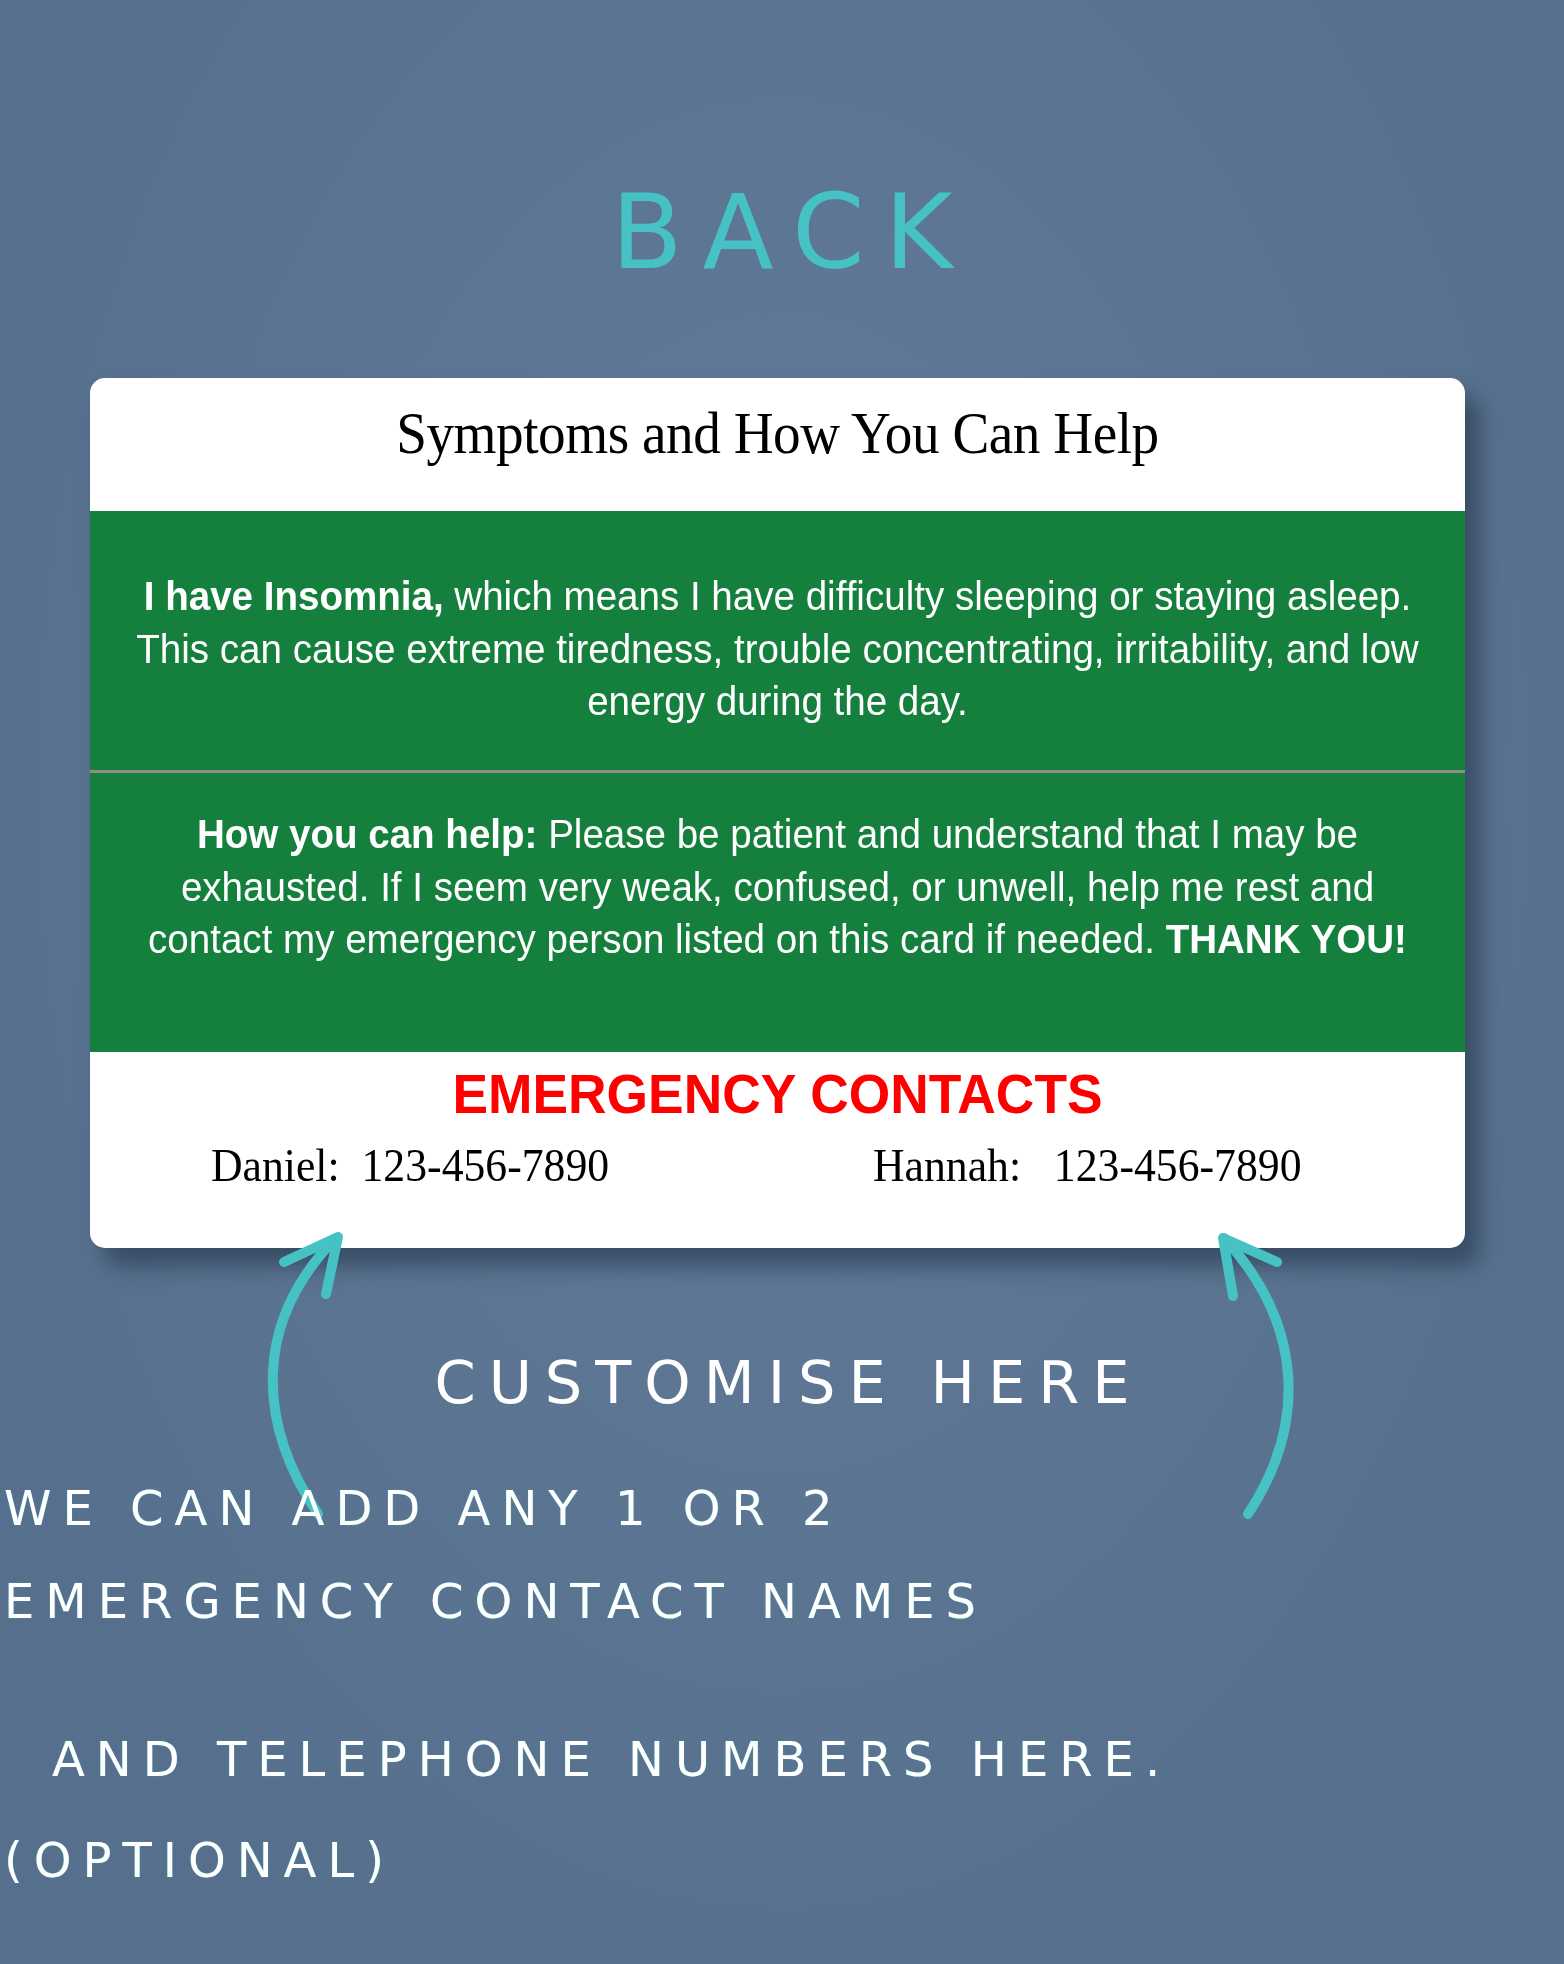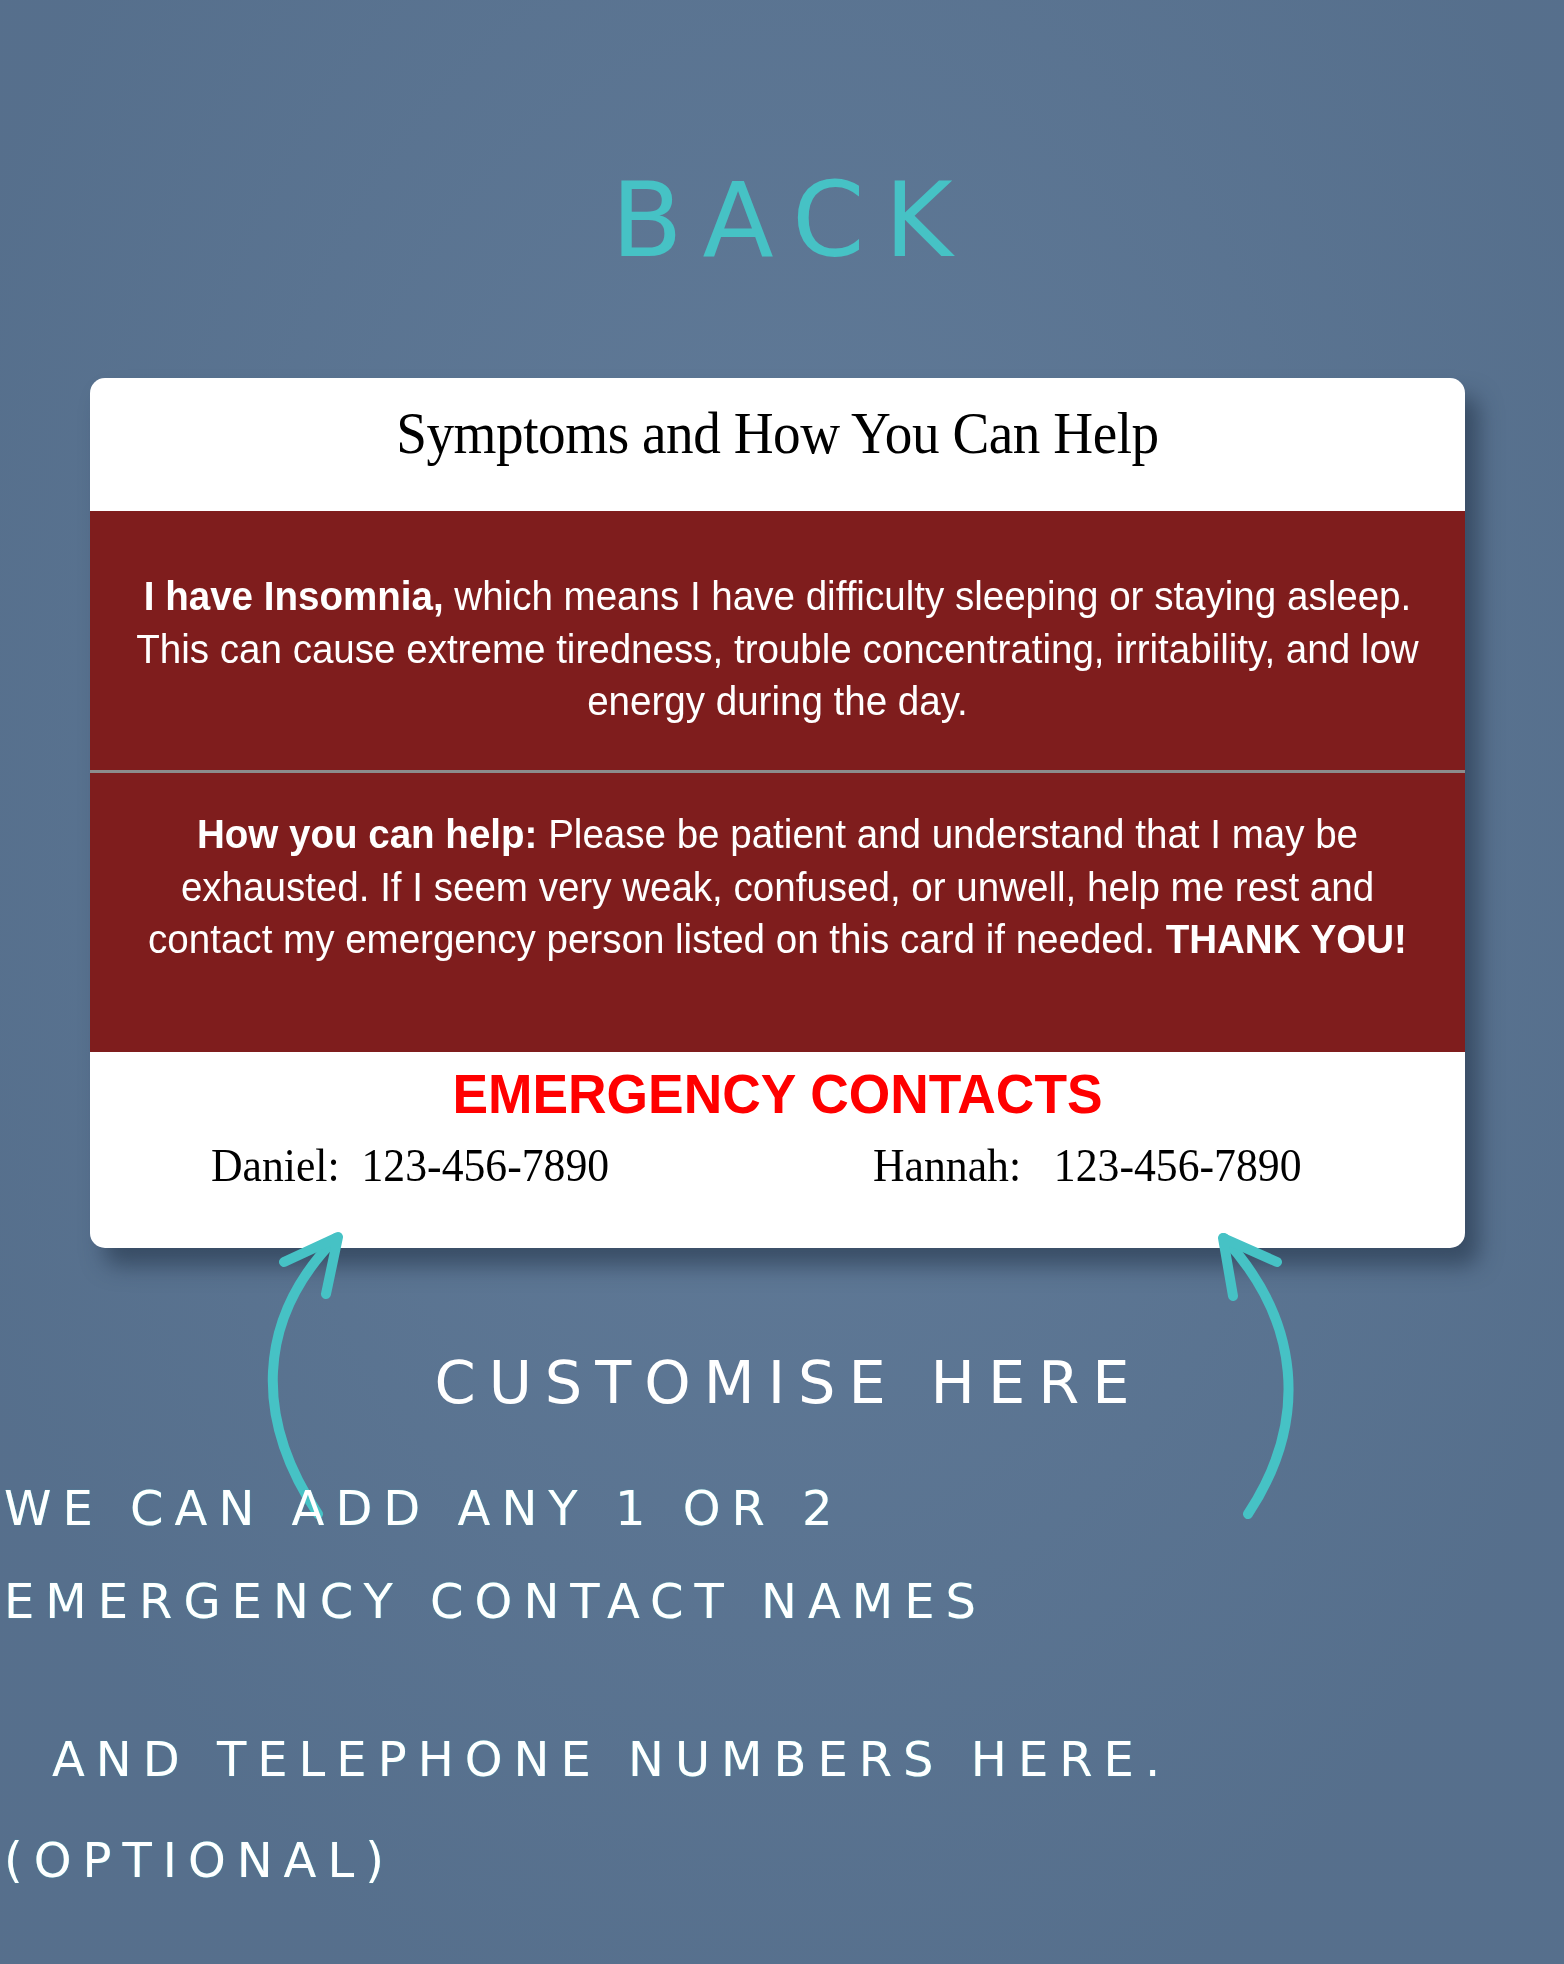--- a/index.html
+++ b/index.html
@@ -3,39 +3,39 @@
 <meta charset="utf-8">
 <style>
   html, body { margin: 0; padding: 0; }
   body {
     width: 1564px; height: 1964px; position: relative; overflow: hidden;
     background: #5b7695;
     background-image:
       radial-gradient(ellipse at 50% 40%, rgba(255,255,255,0.04), rgba(0,0,0,0.06) 80%);
   }
   .back-heading {
-    position: absolute; left: 0; right: 0; top: 168px; text-align: center;
+    position: absolute; left: 0; right: 0; top: 180px; text-align: center;
     font-family: "DejaVu Sans", sans-serif; font-size: 104px; letter-spacing: 20px;
     color: #46c2c5; font-weight: normal; line-height: 1; padding-left: 20px;
   }
   .card {
     position: absolute; left: 90px; top: 378px; width: 1375px; height: 870px;
     background: #ffffff; border-radius: 15px; overflow: hidden;
     box-shadow: 14px 18px 22px rgba(30,45,65,0.55);
   }
   .card-header {
     position: absolute; left: 0; top: 0; width: 100%; height: 107px;
     display: flex; align-items: center; justify-content: center;
   }
   .card-title {
     font-family: "Liberation Serif", serif; font-size: 60px; color: #000;
     transform: scaleX(0.92); letter-spacing: -0.5px; margin-top: 4px;
   }
   .gray-panel {
-    position: absolute; left: 0; top: 133px; width: 100%; height: 541px; background: #7f1d1d;
+    position: absolute; left: 0; top: 133px; width: 100%; height: 541px; background: #15803d;
   }
   .para {
     position: absolute; left: 0; width: 100%; text-align: center; color: #ffffff;
     font-family: "Liberation Sans", sans-serif; font-size: 41px; line-height: 52.5px;
     transform: scaleX(0.94);
   }
   .para b { font-weight: bold; }
   .para1 { top: 59px; }
   .divider {
     position: absolute; left: 0; top: 259px; width: 100%; height: 3px; background: #8c8c8c;

